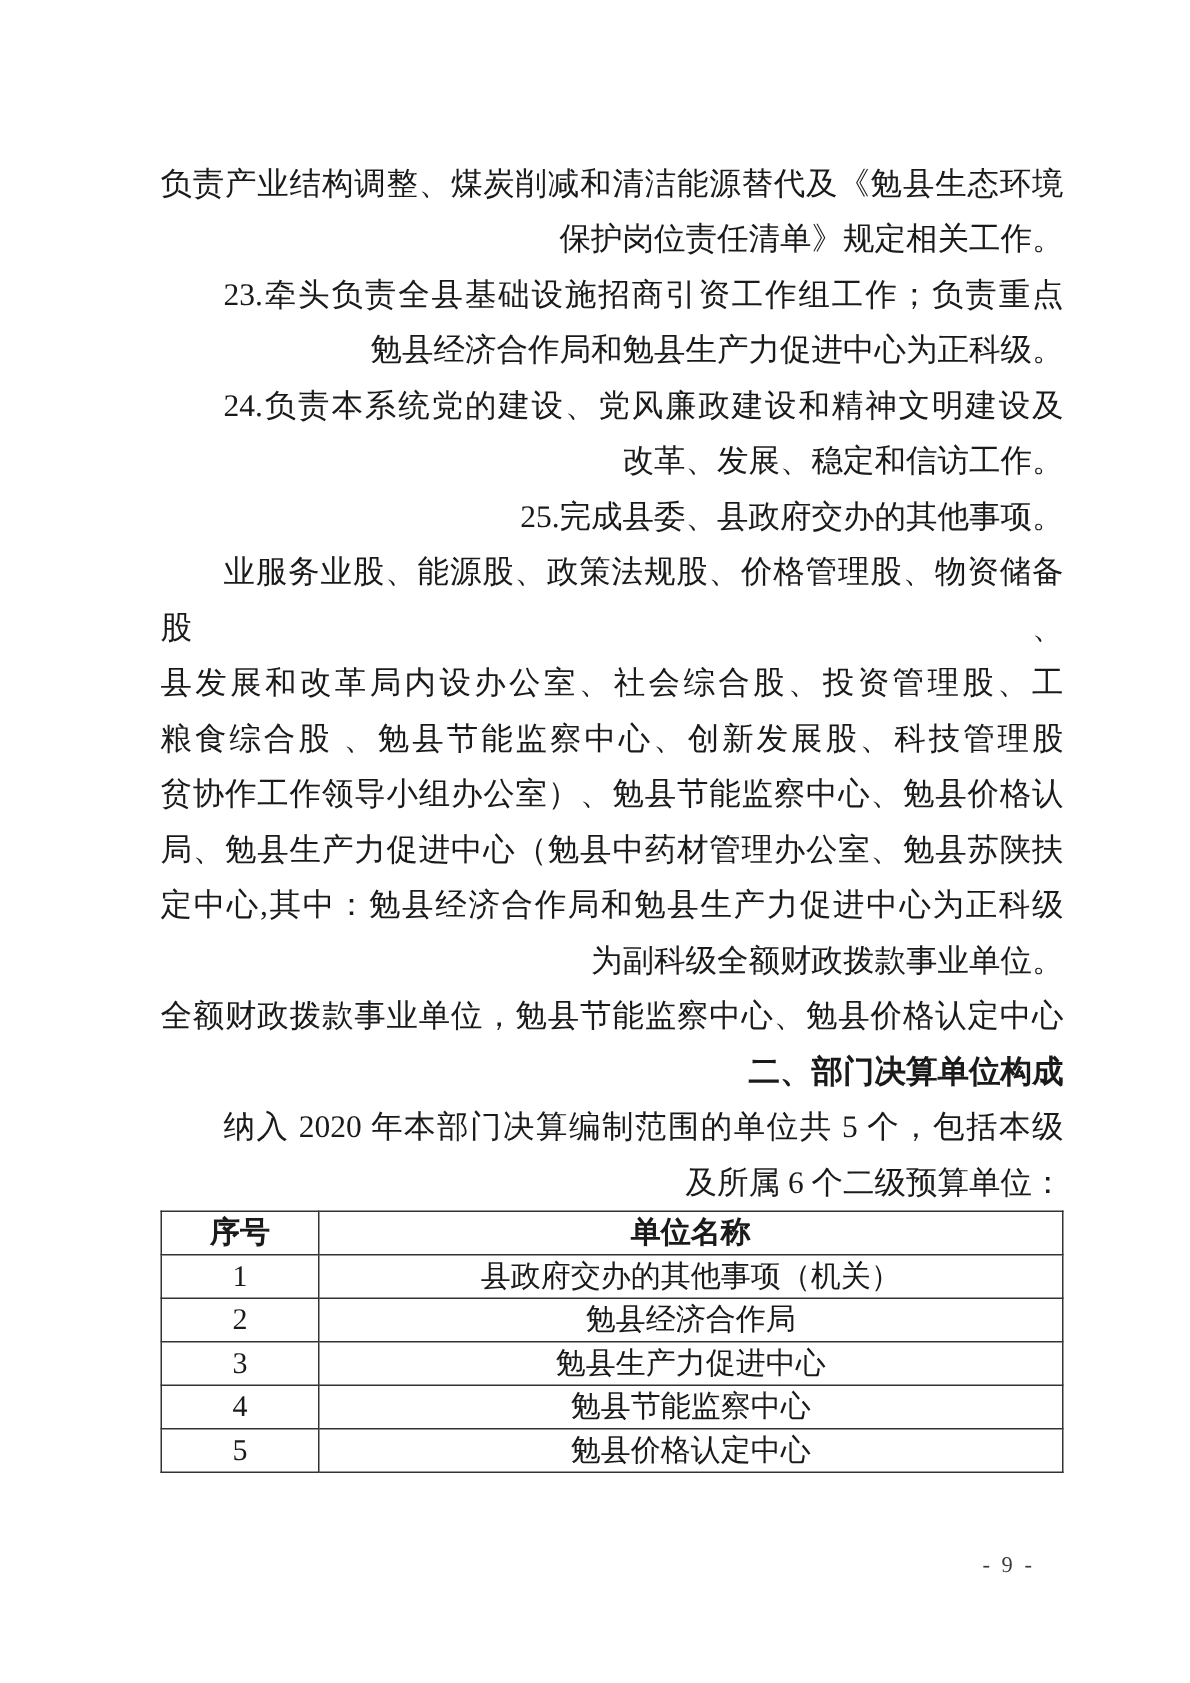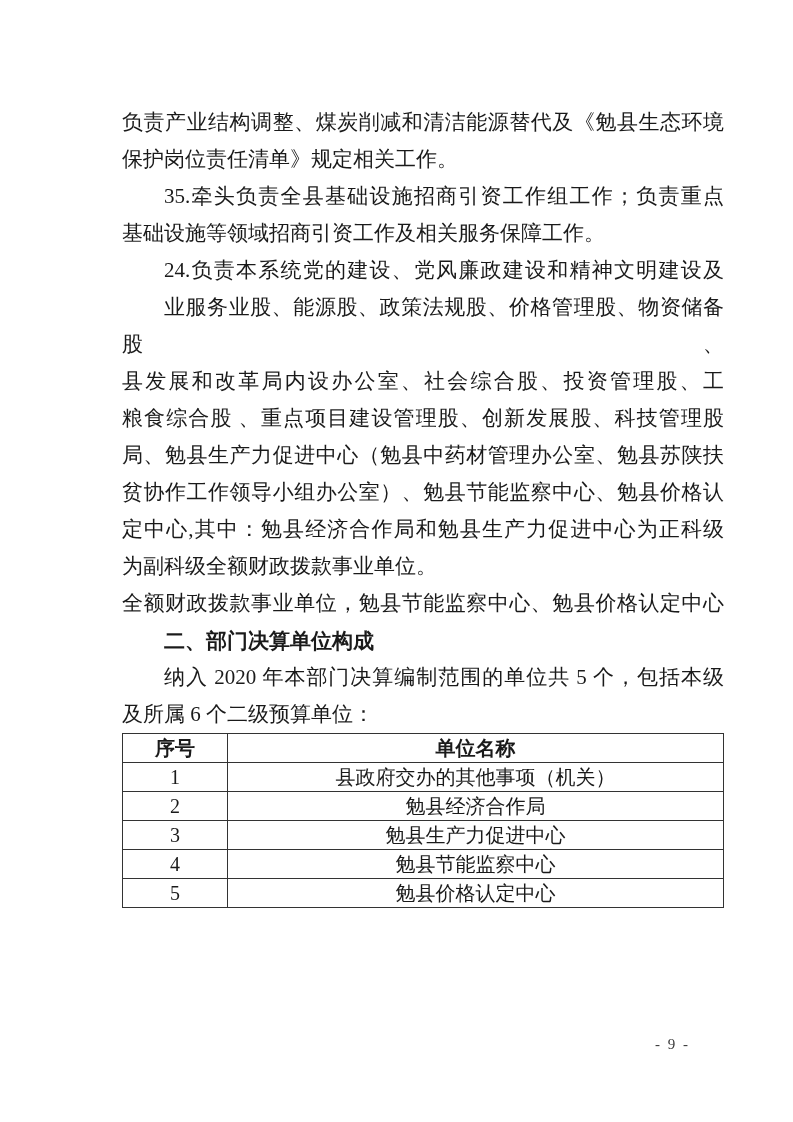--- a/index.html
+++ b/index.html
@@ -11,28 +11,28 @@
   body{
     width:793px;height:1122px;
     background:var(--paper);
     position:relative;
     font-family:"Liberation Serif", serif;
     color:var(--ink);
     overflow:hidden;
   }
   .doc-body{
     position:absolute;
-    left:122px;top:104px;
+    left:107px;top:104px;
     width:602px;
     font-size:21px;
     line-height:37px;
     color:var(--ink);
   }
   .para{margin:0;padding:0;}
-  .line{display:block;text-align:left;}
+  .line{display:block;text-align:right;}
   .line.fill{text-align:justify;text-align-last:justify;}
   .indent .line:first-child{text-indent:2em;}
   .heading{
     font-family:"Liberation Sans", sans-serif;
     font-weight:bold;
   }
   table.units{
     width:100%;
     border-collapse:collapse;
     table-layout:fixed;
@@ -71,32 +71,36 @@
 </head>
 <body>
 
 <div class="doc-body">
   <div id="paragraphs">
       <p class="para body">
         <span class="line fill">负责产业结构调整、煤炭削减和清洁能源替代及《勉县生态环境</span>
         <span class="line">保护岗位责任清单》规定相关工作。</span>
       </p>
       <p class="para body indent">
-        <span class="line fill">35.牵头负责全县基础设施招商引资工作组工作；负责重点</span>
-        <span class="line">基础设施等领域招商引资工作及相关服务保障工作。</span>
+        <span class="line fill">23.牵头负责全县基础设施招商引资工作组工作；负责重点</span>
+        <span class="line">勉县经济合作局和勉县生产力促进中心为正科级。</span>
       </p>
       <p class="para body indent">
         <span class="line fill">24.负责本系统党的建设、党风廉政建设和精神文明建设及</span>
+        <span class="line">改革、发展、稳定和信访工作。</span>
+      </p>
+      <p class="para body indent">
+        <span class="line">25.完成县委、县政府交办的其他事项。</span>
       </p>
       <p class="para body indent">
         <span class="line fill">业服务业股、能源股、政策法规股、价格管理股、物资储备股、</span>
         <span class="line fill">县发展和改革局内设办公室、社会综合股、投资管理股、工</span>
-        <span class="line fill">粮食综合股 、重点项目建设管理股、创新发展股、科技管理股</span>
+        <span class="line fill">粮食综合股 、勉县节能监察中心、创新发展股、科技管理股</span>
+        <span class="line fill">贫协作工作领导小组办公室）、勉县节能监察中心、勉县价格认</span>
         <span class="line fill">局、勉县生产力促进中心（勉县中药材管理办公室、勉县苏陕扶</span>
-        <span class="line fill">贫协作工作领导小组办公室）、勉县节能监察中心、勉县价格认</span>
         <span class="line fill">定中心,其中：勉县经济合作局和勉县生产力促进中心为正科级</span>
         <span class="line">为副科级全额财政拨款事业单位。</span>
         <span class="line fill">全额财政拨款事业单位，勉县节能监察中心、勉县价格认定中心</span>
       </p>
       <p class="para heading indent">
         <span class="line">二、部门决算单位构成</span>
       </p>
       <p class="para body indent">
         <span class="line fill">纳入 2020 年本部门决算编制范围的单位共 5 个，包括本级</span>
         <span class="line">及所属 6 个二级预算单位：</span>

